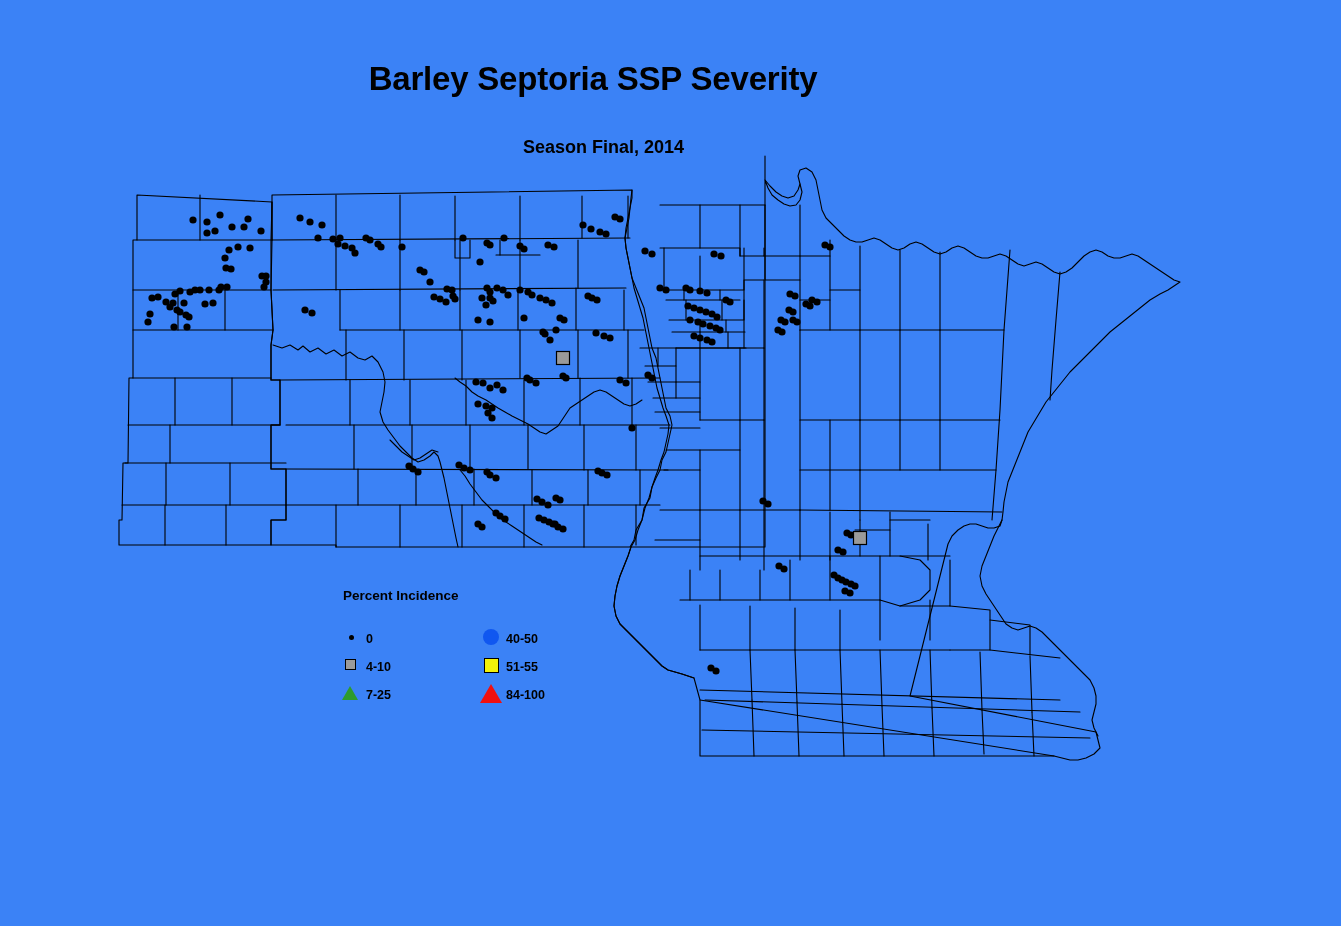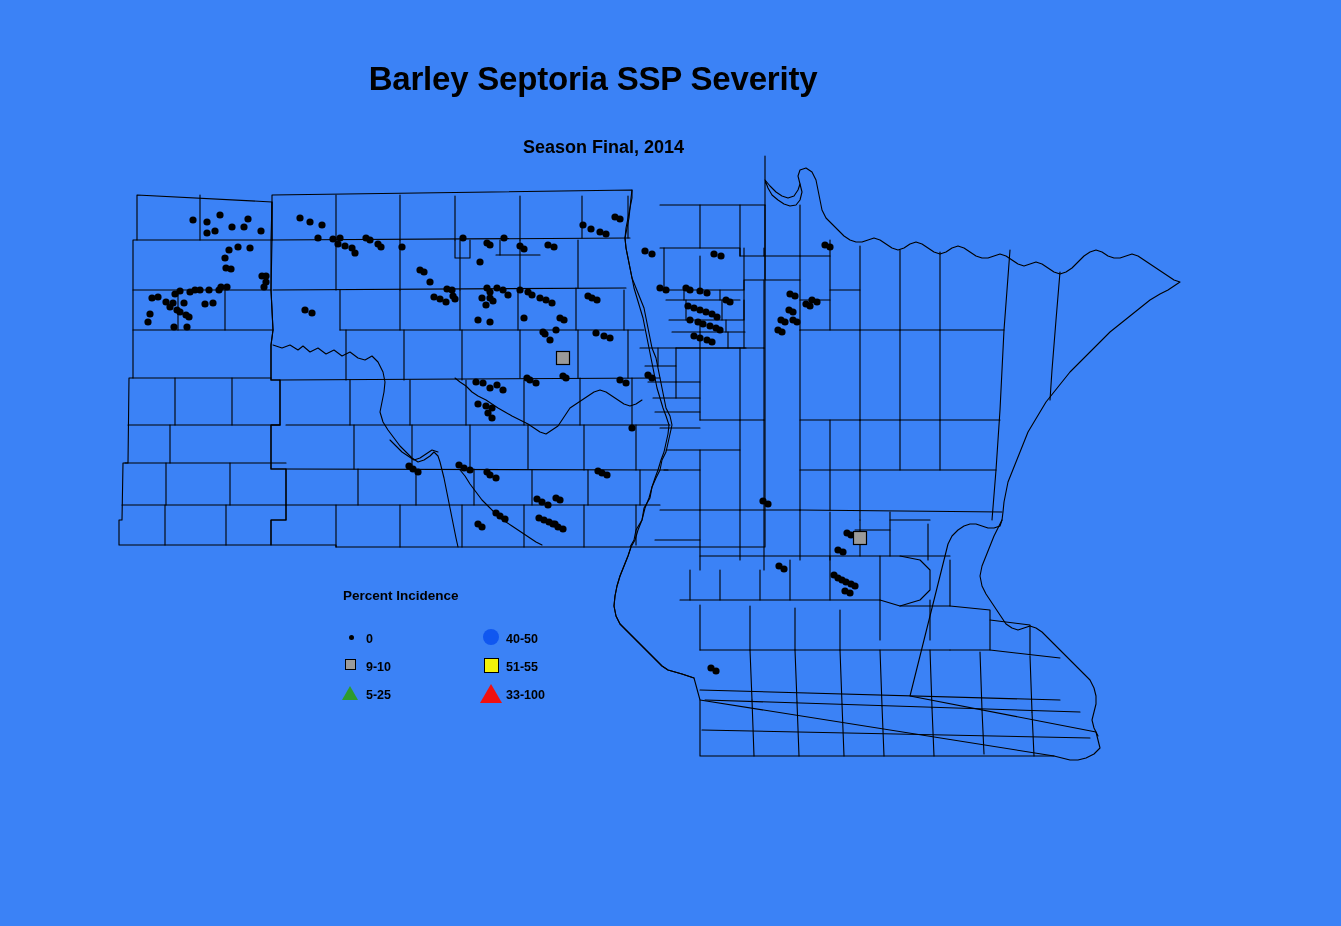--- a/index.html
+++ b/index.html
@@ -682,45 +682,45 @@
       <span class="legend-swatch">
         <span class="sw-dot"></span>
       </span>
       <span class="legend-label">0</span>
     </div>
 
     <div class="legend-row" style="left:10px; top:68px;">
       <span class="legend-swatch">
         <span class="sw-square" style="background:#9a9a9a;"></span>
       </span>
-      <span class="legend-label">9-10</span>
+      <span class="legend-label">4-10</span>
     </div>
 
     <div class="legend-row" style="left:10px; top:96px;">
       <span class="legend-swatch">
         <span class="sw-tri" style="border-bottom:14px solid #2e9b2e;"></span>
       </span>
-      <span class="legend-label">5-25</span>
+      <span class="legend-label">7-25</span>
     </div>
 
     <div class="legend-row" style="left:150px; top:40px;">
       <span class="legend-swatch">
         <span class="sw-circle" style="background:#1057f0;"></span>
       </span>
       <span class="legend-label">40-50</span>
     </div>
 
     <div class="legend-row" style="left:150px; top:68px;">
       <span class="legend-swatch">
         <span class="sw-square-lg" style="background:#f2f20a;"></span>
       </span>
       <span class="legend-label">51-55</span>
     </div>
 
     <div class="legend-row" style="left:150px; top:96px;">
       <span class="legend-swatch">
         <span class="sw-tri-lg" style="border-bottom:19px solid #f01010;"></span>
       </span>
-      <span class="legend-label">33-100</span>
+      <span class="legend-label">84-100</span>
     </div>
   </div>
 
 </div>
 
 </body></html>

